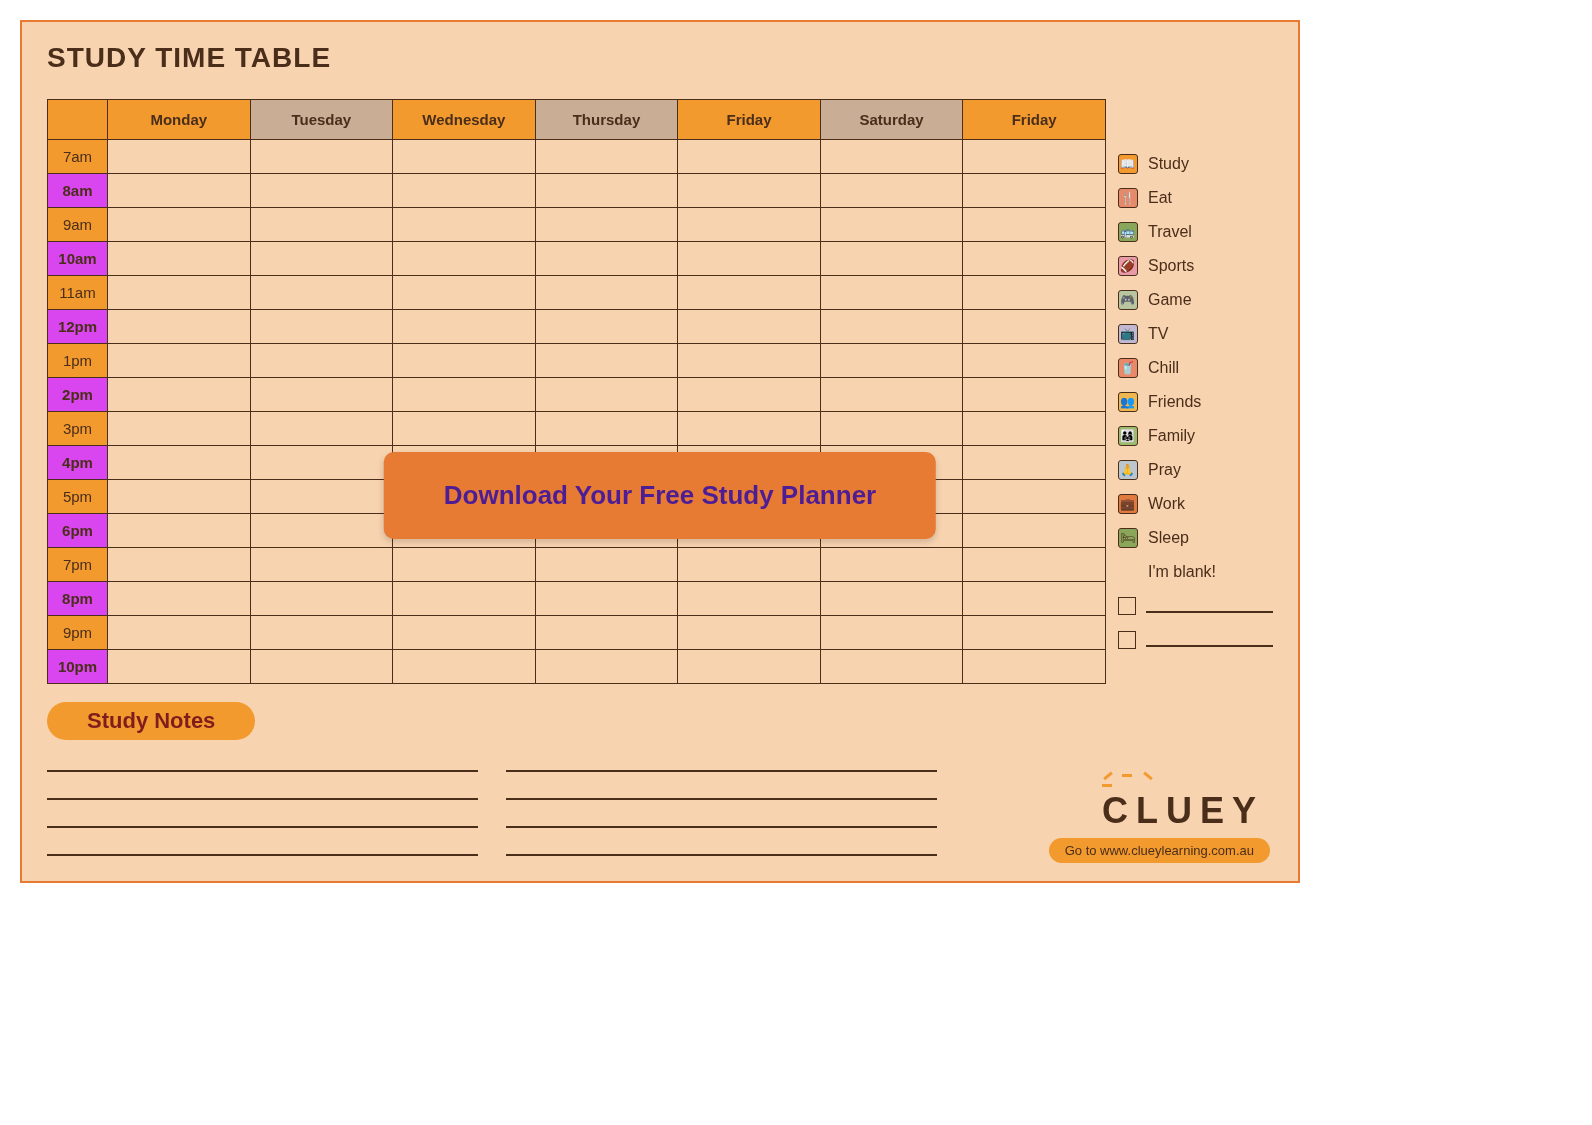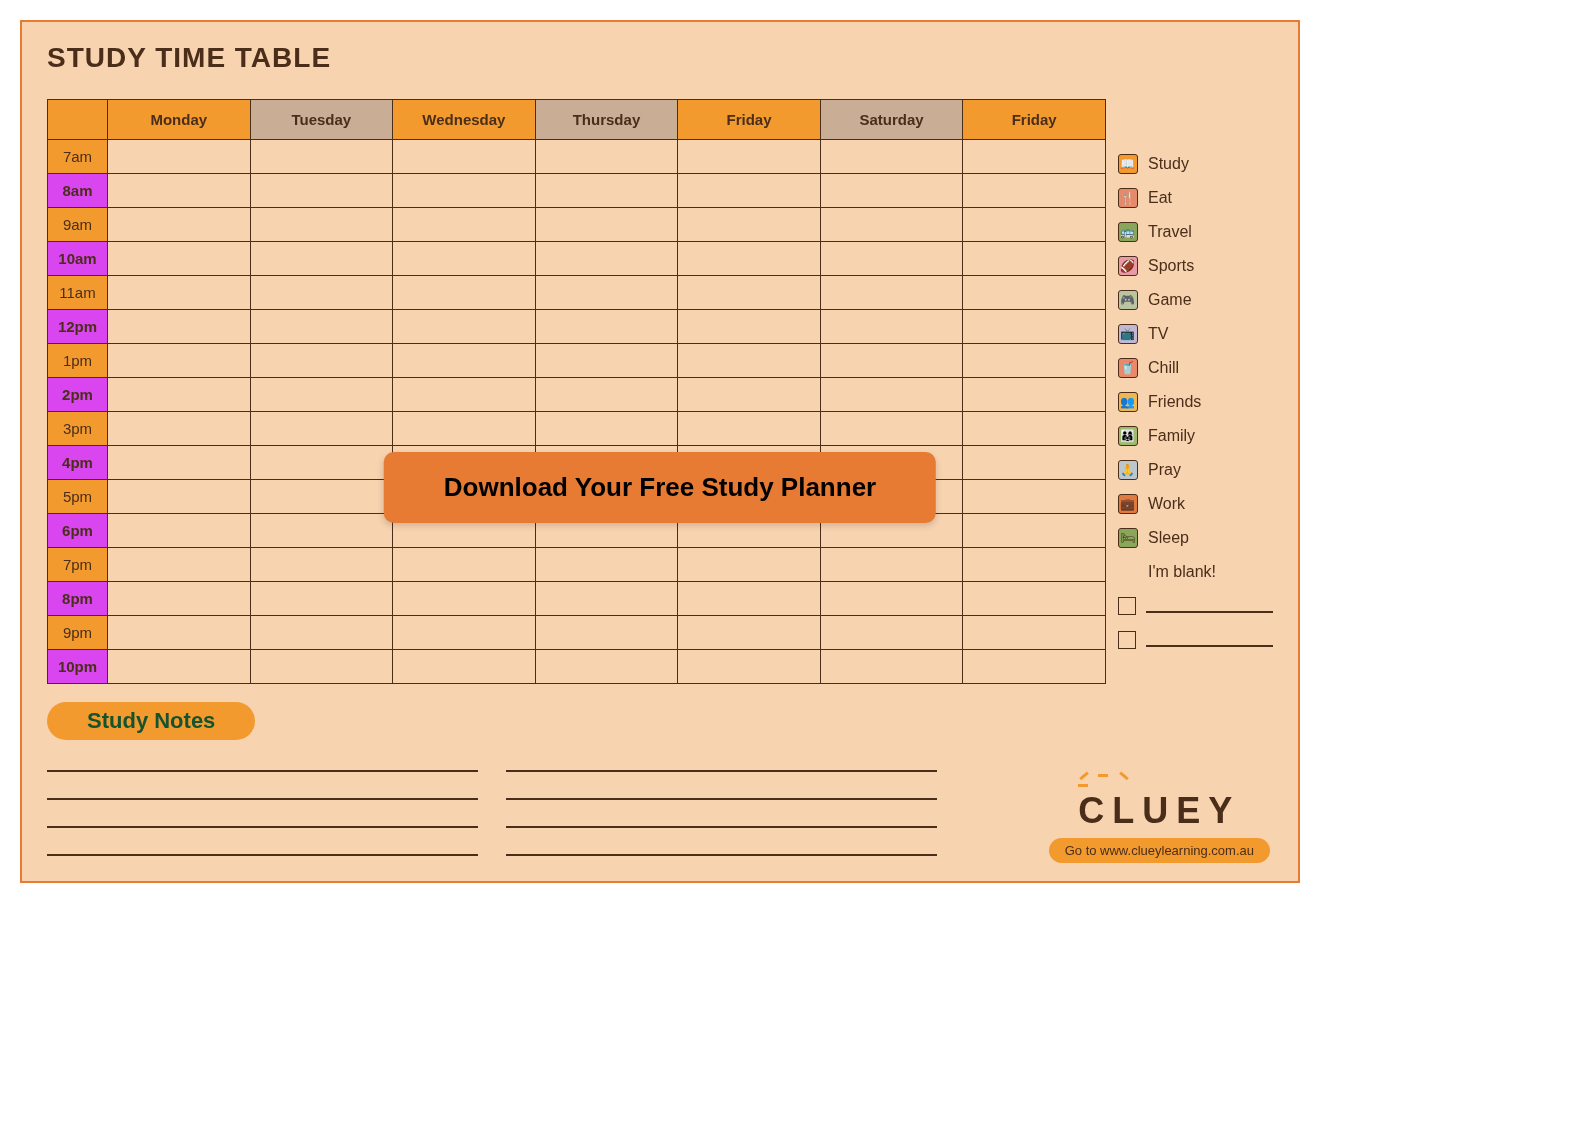--- a/index.html
+++ b/index.html
@@ -58,55 +58,55 @@
     width: 18px; height: 18px; border: 1.5px solid #4a2e1a; background: #f7d3b0; flex-shrink: 0;
   }
   .legend-line {
     flex: 1; border-bottom: 2px solid #4a2e1a; height: 14px;
   }
 
   
   .notes-badge {
     display: inline-block;
     background: #f39a2f;
-    color: #14532d;
+    color: #7f1d1d;
     font-weight: 700;
     font-size: 22px;
     padding: 6px 40px;
     border-radius: 22px;
     margin: 18px 0 14px 0;
   }
   .notes-lines { display: flex; gap: 28px; width: 890px; }
   .notes-col { flex: 1; }
   .note-line { border-bottom: 2.5px solid #4a2e1a; height: 18px; margin-bottom: 10px; }
 
   
-  .brand-block { position: absolute; right: 28px; bottom: 18px; text-align: center; }
+  .brand-block { position: absolute; right: 28px; bottom: 18px; text-align: right; }
   .brand-logo { font-size: 36px; font-weight: 600; color: #4a2e1a; letter-spacing: 8px; position: relative; display: inline-block; padding: 6px 6px 0 6px;}
   .brand-dots span { position:absolute; width:10px; height:3px; background:#f39a2f; } 
   .brand-dots .s{position:absolute;background:#f39a2f;}
   .s1{width:4px;height:10px;top:-10px;left:26px;}
   .s2{width:10px;height:4px;top:0px;left:6px;}
   .s4{width:4px;height:10px;top:-10px;left:46px;transform:rotate(40deg);transform-origin:bottom;}
   .s5{width:4px;height:10px;top:-10px;left:8px;transform:rotate(-40deg);transform-origin:bottom;}
   .brand-url {
     background: #f39a2f; color: #4a2e1a; font-size: 13px;
     padding: 5px 16px; border-radius: 14px; margin-top: 6px; display:inline-block;
   }
 
   
   .cta {
     position: absolute;
     left: 50%; top: 430px;
     transform: translateX(-50%);
     background: #e87b34;
-    color: #000000;
+    color: #4c1d95;
     font-size: 26px;
     font-weight: 700;
-    padding: 20px 60px;
+    padding: 28px 60px;
     border-radius: 10px;
     box-shadow: 0 3px 6px rgba(0,0,0,.15);
     white-space: nowrap;
     cursor: pointer;
     text-align: right;
   }
 </style>
 </head>
 <body>
 

